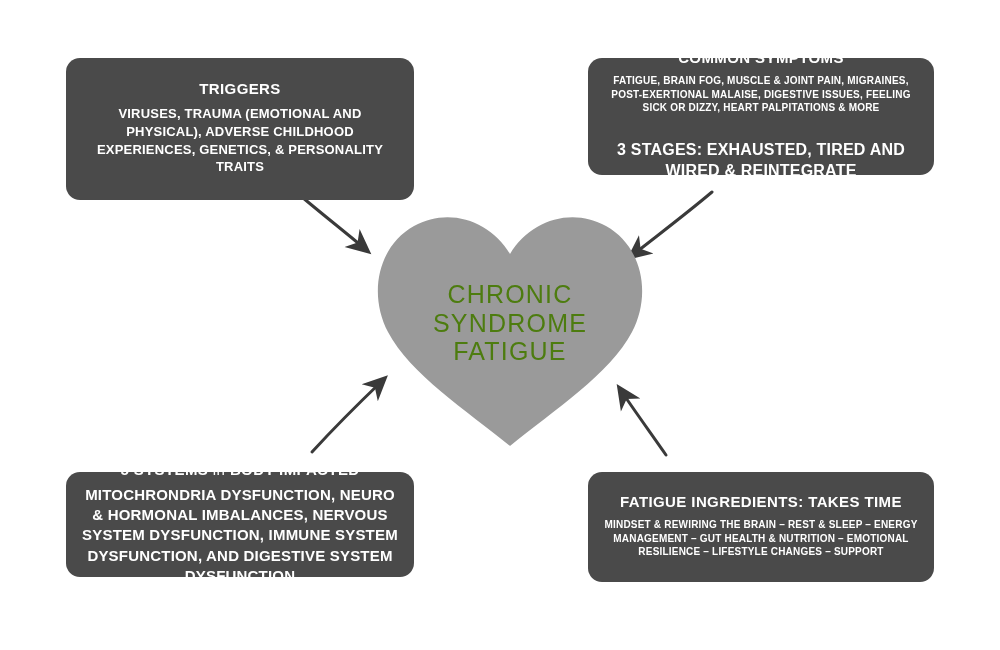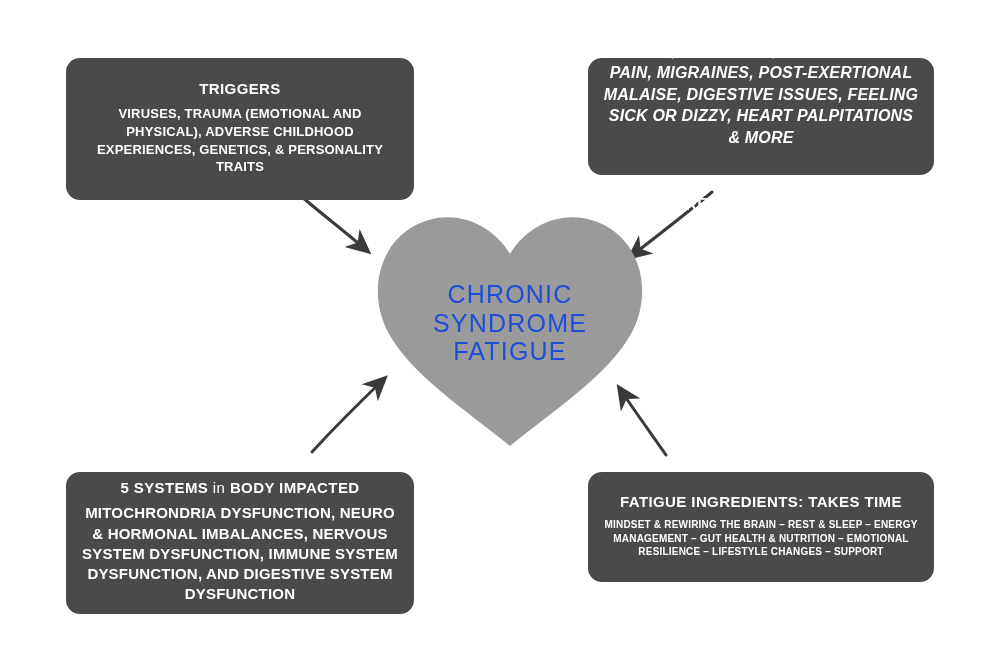--- a/index.html
+++ b/index.html
@@ -64,29 +64,29 @@
 
   
   #box-symptoms {
     left: 588px;
     top: 58px;
     width: 346px;
     height: 117px;
     justify-content: center;
   }
   #box-symptoms .box-title { font-size: 15px; margin-bottom: 8px; }
-  #box-symptoms .box-body { font-size: 16px; font-style: italic; }
+  #box-symptoms .box-body { font-size: 10px; }
   #box-symptoms .box-extra { font-size: 16px; margin-top: 24px; }
 
   
   #box-systems {
     left: 66px;
     top: 472px;
     width: 348px;
-    height: 142px;
+    height: 105px;
     justify-content: center;
   }
   #box-systems .box-title { font-size: 15px; margin-bottom: 7px; }
   #box-systems .box-title .thin { font-weight: normal; font-style: normal; }
   #box-systems .box-body { font-size: 15px; }
 
   
   #box-recovery {
     left: 588px;
     top: 472px;
@@ -107,21 +107,21 @@
   }
   #heart-label {
     position: absolute;
     left: 380px;
     top: 280px;
     width: 260px;
     text-align: center;
     font-size: 25px;
     line-height: 1.14;
     letter-spacing: 1.2px;
-    color: #1d4ed8;
+    color: #4d7c0f;
     font-weight: normal;
   }
 
   
   #arrows {
     position: absolute;
     left: 0;
     top: 0;
     width: 1000px;
     height: 650px;

